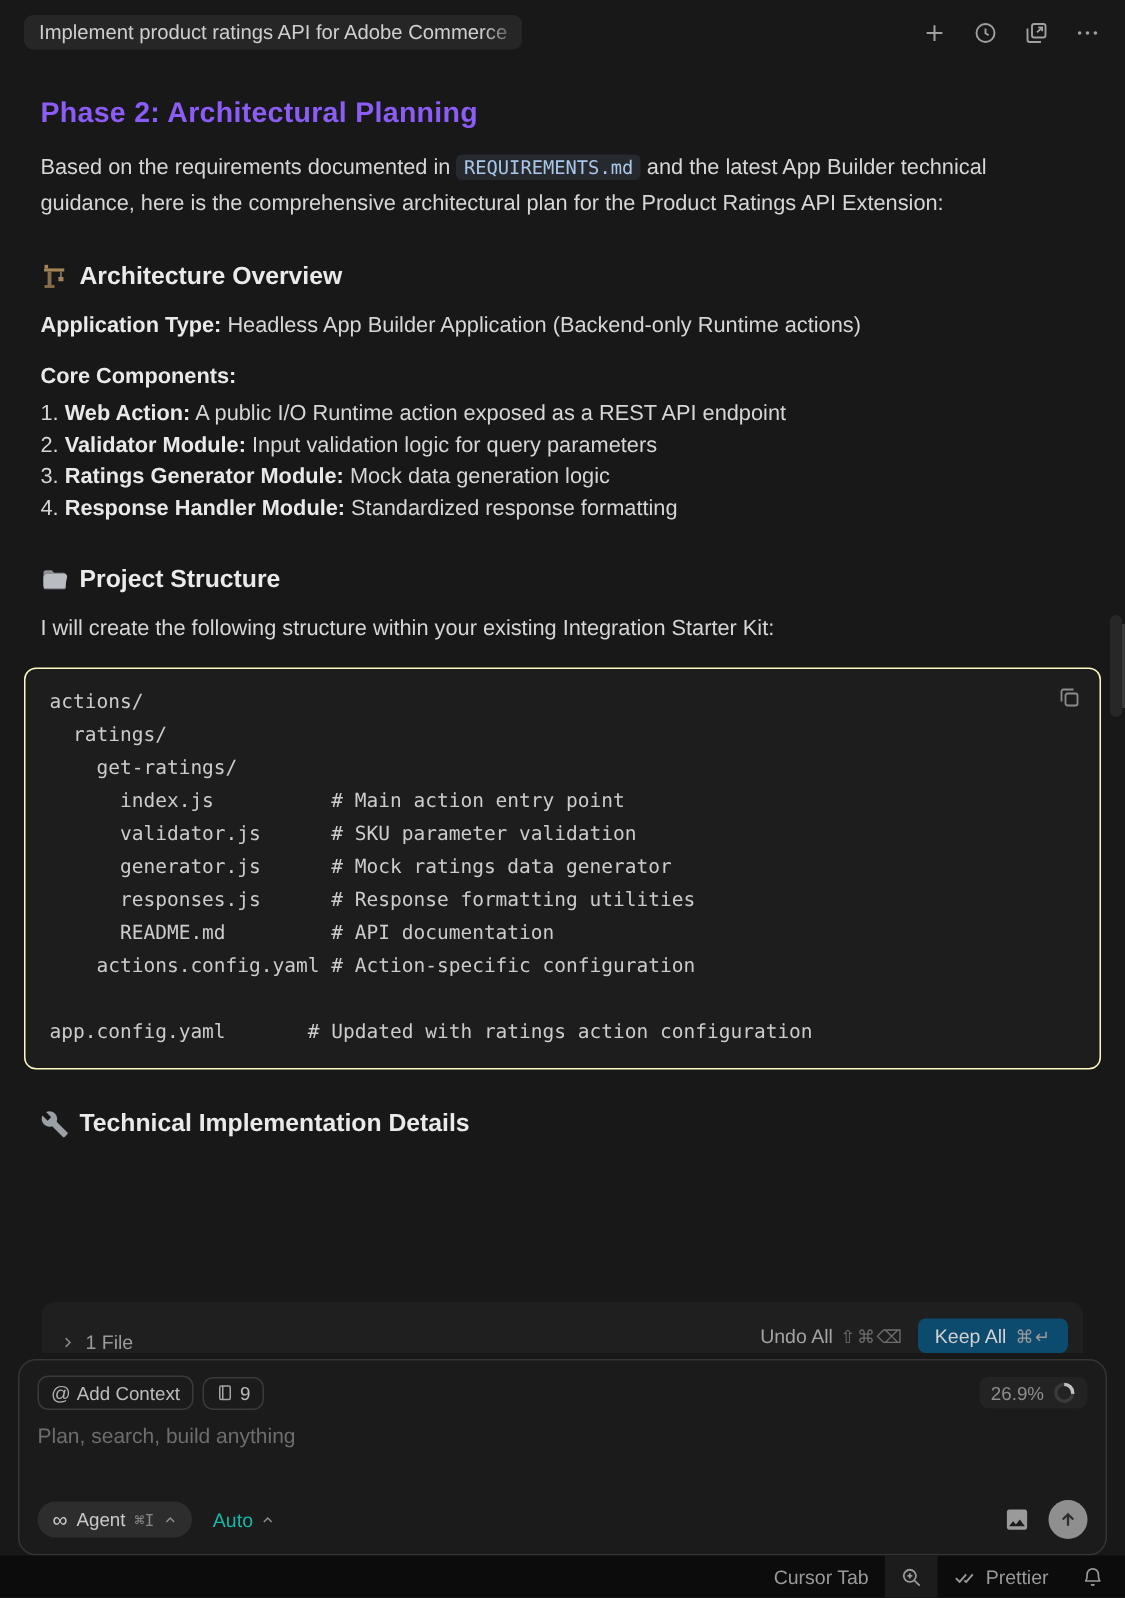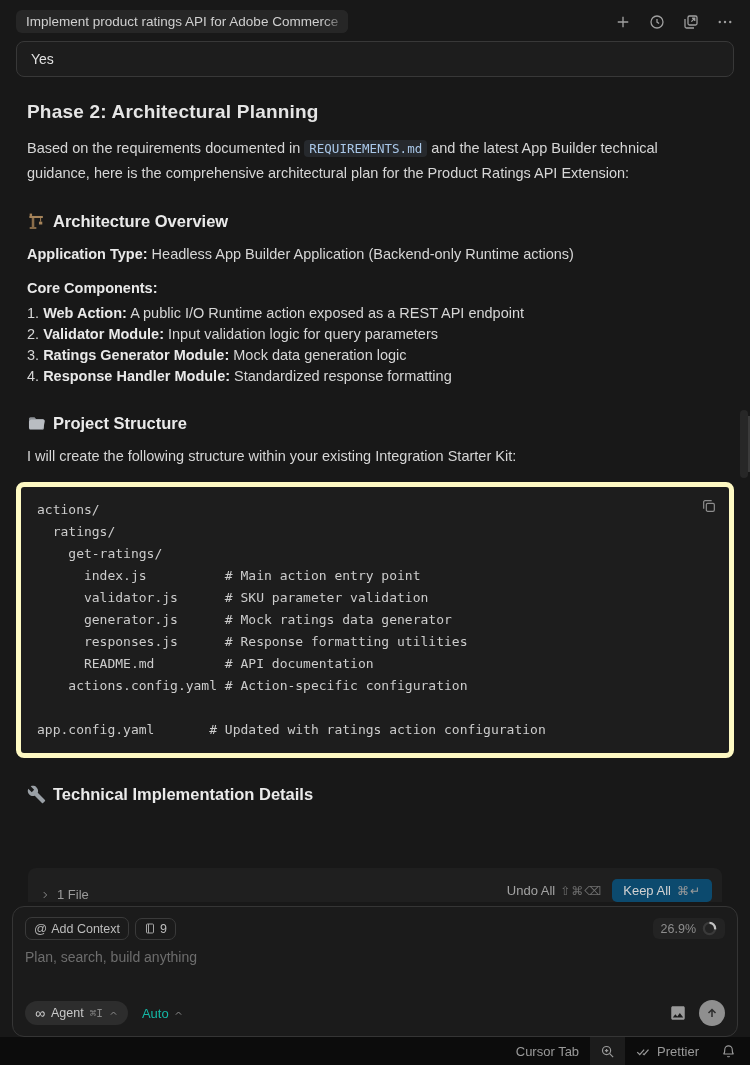--- a/index.html
+++ b/index.html
@@ -24,39 +24,39 @@
   .hicon { width:18px; height:18px; color:#a0a0a0; display:inline-flex; }
   .hicon svg { width:100%; height:100%; }
 
   
   .content { padding:0 16px; }
   .user-box {
     border:1px solid #383838; background:#1d1d1d; border-radius:8px;
     padding:9px 14px; font-size:14px; color:#e0e0e0;
   }
   .assistant { padding:0 11px; }
-  h1.msg-title { font-size:19px; font-weight:bold; color:#e5e5e5; margin-top:24px; letter-spacing:.2px; }
+  h1.msg-title { font-size:19px; font-weight:bold; color:#8b5cf6; margin-top:24px; letter-spacing:.2px; }
   p.body-text { font-size:14.5px; line-height:24px; color:#d6d6d6; margin-top:13px; }
   .inline-code {
     font-family:"DejaVu Sans Mono", monospace; font-size:12.5px;
     color:#a9c7e8; background:#26292d; border-radius:4px; padding:1px 5px;
   }
   h2.section { display:flex; align-items:center; gap:7px; font-size:16.5px; font-weight:bold; color:#eaeaea; margin-top:27px; }
   .emoji-icon { width:19px; height:19px; display:inline-flex; flex:0 0 auto; }
   .emoji-icon svg { width:100%; height:100%; }
   .lead-line { font-size:14.5px; line-height:21px; margin-top:13px; color:#d6d6d6; }
   .lead-line b { color:#e9e9e9; }
   ol.components { list-style:none; margin-top:4px; }
   ol.components li { font-size:14.5px; line-height:21px; margin-top:0; color:#d6d6d6; }
   ol.components b { color:#e9e9e9; }
 
   
   .code-block {
     margin-top:15px; margin-left:-11px; margin-right:-11px;
-    background:#1d1d1d; border:5px solid #fef9c3; border-radius:8px;
+    background:#1d1d1d; border:1px solid #fef9c3; border-radius:8px;
     padding:12px 16px; position:relative;
     font-family:"DejaVu Sans Mono", monospace; font-size:13px; color:#cccccc;
   }
   .code-line { white-space:pre; line-height:22px; min-height:22px; }
   .copy-btn { position:absolute; top:11px; right:12px; width:16px; height:16px; color:#8d8d8d; cursor:pointer; }
   .copy-btn svg { width:100%; height:100%; }
 
   
   .bottom-panel { position:absolute; left:0; right:0; bottom:28px; }
   .file-bar {
@@ -169,23 +169,20 @@
           <circle cx="5" cy="12" r="1.6"></circle>
           <circle cx="12" cy="12" r="1.6"></circle>
           <circle cx="19" cy="12" r="1.6"></circle>
         </svg>
     </span>
   </div>
 </div>
 
 <div class="content">
 
-  <div class="user-box">
-    <span>Yes</span>
-  </div>
 
   <div class="assistant">
 
     <h1 class="msg-title">Phase 2: Architectural Planning</h1>
 
     <p class="body-text"><span>Based on the requirements documented in </span><span class="inline-code">REQUIREMENTS.md</span><span> and the latest App Builder technical guidance, here is the comprehensive architectural plan for the Product Ratings API Extension:</span></p>
 
     <h2 class="section">
       <span class="emoji-icon">
         <svg viewBox="0 0 24 24">

